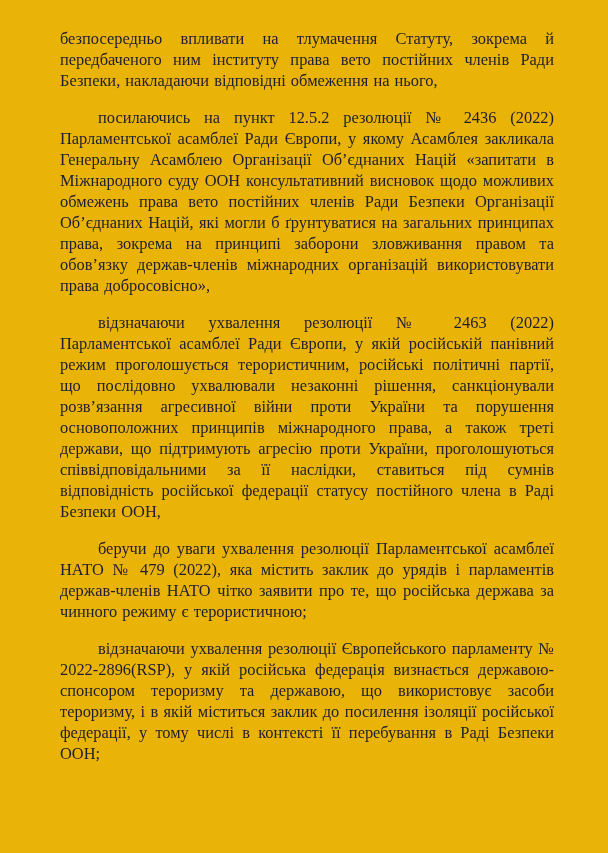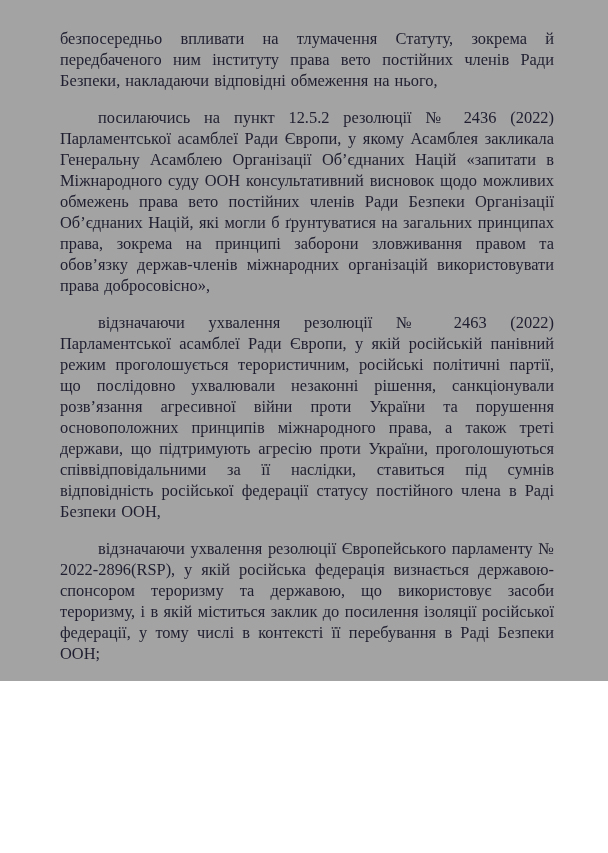--- a/index.html
+++ b/index.html
@@ -4,22 +4,22 @@
 <style>
   html, body {
     margin: 0;
     padding: 0;
     background: #ffffff;
   }
   .page {
     position: relative;
     box-sizing: border-box;
     width: 608px;
-    height: 681px;
-    background: #a3a3a3;
+    height: 853px;
+    background: #eab308;
     padding: 28px 54px 0 60px;
     overflow: hidden;
   }
   .doc-text {
     font-family: "Liberation Serif", "DejaVu Serif", serif;
     font-size: 16.4px;
     line-height: 21px;
     color: #1e1e30;
     text-align: justify;
   }
@@ -33,16 +33,17 @@
   }
 </style>
 </head>
 <body>
 
 <div class="page">
   <div class="doc-text">
     <p class="continuation">безпосередньо впливати на тлумачення Статуту, зокрема й передбаченого ним інституту права вето постійних членів Ради Безпеки, накладаючи відповідні обмеження на нього,</p>
     <p>посилаючись на пункт 12.5.2 резолюції № 2436 (2022) Парламентської асамблеї Ради Європи, у якому Асамблея закликала Генеральну Асамблею Організації Об’єднаних Націй «запитати в Міжнародного суду ООН консультативний висновок щодо можливих обмежень права вето постійних членів Ради Безпеки Організації Об’єднаних Націй, які могли б ґрунтуватися на загальних принципах права, зокрема на принципі заборони зловживання правом та обов’язку держав-членів міжнародних організацій використовувати права добросовісно»,</p>
     <p>відзначаючи ухвалення резолюції № 2463 (2022) Парламентської асамблеї Ради Європи, у якій російській панівний режим проголошується терористичним, російські політичні партії, що послідовно ухвалювали незаконні рішення, санкціонували розв’язання агресивної війни проти України та порушення основоположних принципів міжнародного права, а також треті держави, що підтримують агресію проти України, проголошуються співвідповідальними за її наслідки, ставиться під сумнів відповідність російської федерації статусу постійного члена в Раді Безпеки ООН,</p>
+    <p>беручи до уваги ухвалення резолюції Парламентської асамблеї НАТО № 479 (2022), яка містить заклик до урядів і парламентів держав-членів НАТО чітко заявити про те, що російська держава за чинного режиму є терористичною;</p>
     <p>відзначаючи ухвалення резолюції Європейського парламенту № 2022-2896(RSP), у якій російська федерація визнається державою-спонсором тероризму та державою, що використовує засоби тероризму, і в якій міститься заклик до посилення ізоляції російської федерації, у тому числі в контексті її перебування в Раді Безпеки ООН;</p>
 
   </div>
 </div>
 
 </body></html>

